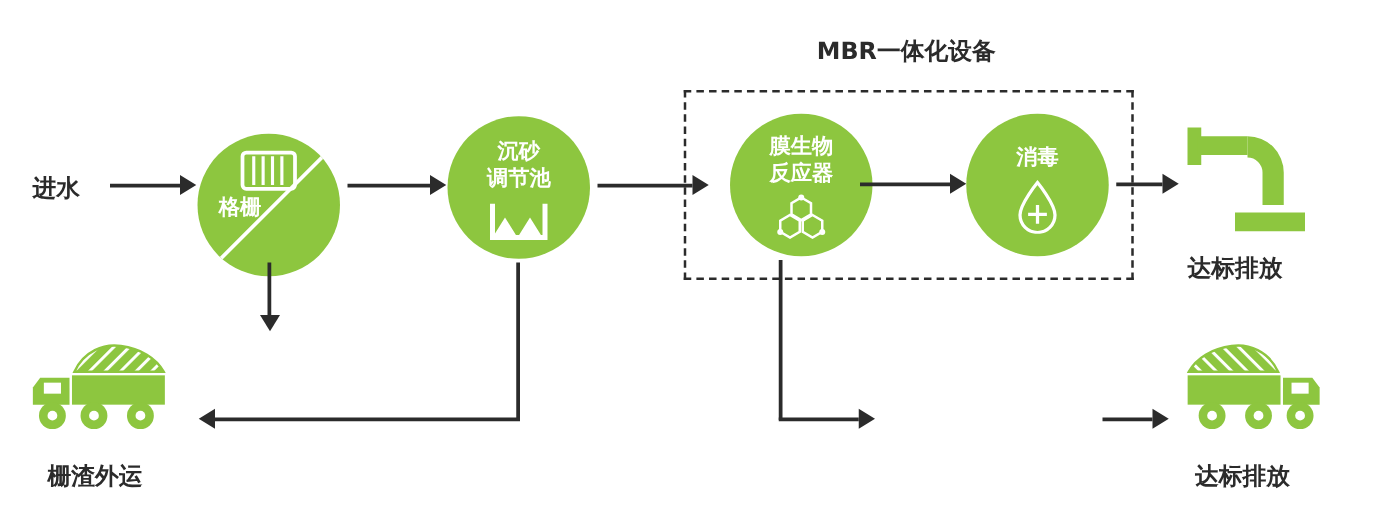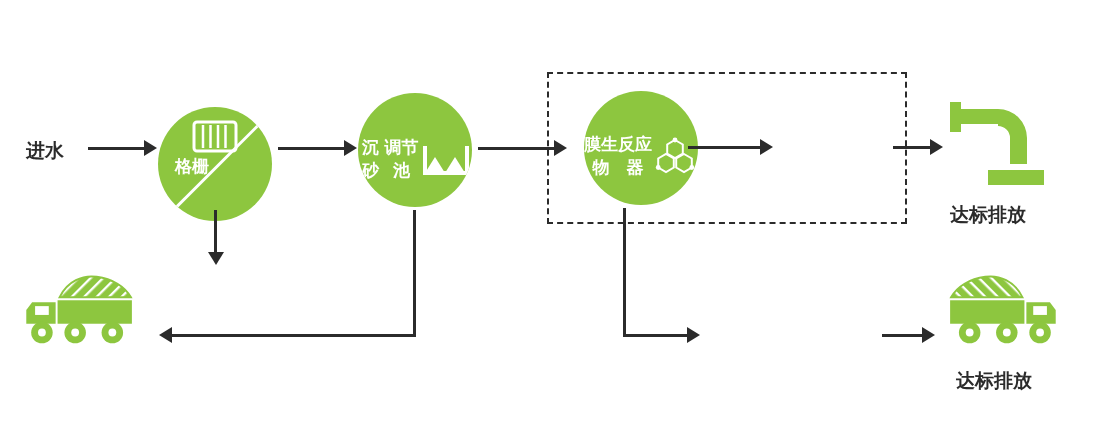--- a/index.html
+++ b/index.html
@@ -11,21 +11,21 @@
   .lbl{position:absolute;font-weight:bold;font-size:19px;color:#2B2B2B;white-space:nowrap;text-align:right;}
   .hline{position:absolute;height:3px;background:#2B2B2B;}
   .vline{position:absolute;width:3px;background:#2B2B2B;}
   .head-r{position:absolute;width:0;height:0;border-top:8px solid transparent;border-bottom:8px solid transparent;border-left:13px solid #2B2B2B;}
   .head-l{position:absolute;width:0;height:0;border-top:8px solid transparent;border-bottom:8px solid transparent;border-right:13px solid #2B2B2B;}
   .head-d{position:absolute;width:0;height:0;border-left:8px solid transparent;border-right:8px solid transparent;border-top:13px solid #2B2B2B;}
   .circle{
     position:absolute;width:114px;height:114px;border-radius:50%;
     background:#8DC63F;color:#fff;overflow:hidden;
   }
-  .flexcol{display:flex;flex-direction:row;align-items:center;box-sizing:border-box;}
+  .flexcol{display:flex;flex-direction:column;align-items:center;box-sizing:border-box;}
   .cl{font-weight:bold;font-size:17px;line-height:1.3;color:#fff;text-align:center;}
   .dashed-box{position:absolute;border:2px dashed #2B2B2B;background:transparent;}
   .slash{position:absolute;width:170px;height:3px;background:#fff;left:-28px;top:60px;transform:rotate(-45deg);}
   .mirror{transform:scaleX(-1);}
   .icon-wrap{position:absolute;}
 </style>
 </head>
 <body>
 
 <div class="stage">
@@ -58,40 +58,51 @@
       <svg width="52" height="33" viewBox="0 0 52 33">
         <path d="M5,3 V30 H47 V3" fill="none" stroke="#fff" stroke-width="4"></path>
         <path d="M5,30 L15,14 L25,30 L35,14 L45,30 Z" fill="#fff"></path>
       </svg>
     </span>
   </div>
 
   <div class="hline" style="left:478px;top:147px;width:76px"></div>
   <div class="head-r" style="left:554px;top:140px"></div>
 
+  <div class="lbl" style="left:547px;top:28px;width:356px;text-align:center">MBR一体化设备</div>
   <div class="dashed-box" style="left:547px;top:72px;width:356px;height:148px"></div>
 
   <div class="circle flexcol" style="left:584px;top:91px;padding-top:15px">
     <div class="cl">膜生物</div>
     <div class="cl">反应器</div>
     <span style="margin-top:4px">
       <svg width="46" height="40" viewBox="0 0 46 40">
         <polygon points="23,4 30.8,8.5 30.8,17.5 23,22 15.2,17.5 15.2,8.5" fill="none" stroke="#fff" stroke-width="2"></polygon>
         <polygon points="14,18 21.8,22.5 21.8,31.5 14,36 6.2,31.5 6.2,22.5" fill="none" stroke="#fff" stroke-width="2"></polygon>
         <polygon points="32,18 39.8,22.5 39.8,31.5 32,36 24.2,31.5 24.2,22.5" fill="none" stroke="#fff" stroke-width="2"></polygon>
         <circle cx="23" cy="4" r="2.4" fill="#fff"></circle>
         <circle cx="6.2" cy="31.5" r="2.4" fill="#fff"></circle>
         <circle cx="39.8" cy="31.5" r="2.4" fill="#fff"></circle>
       </svg>
     </span>
   </div>
 
   <div class="hline" style="left:688px;top:146px;width:72px"></div>
   <div class="head-r" style="left:760px;top:139px"></div>
 
+  <div class="circle flexcol" style="left:773px;top:91px;padding-top:24px">
+    <div class="cl">消毒</div>
+    <span style="margin-top:6px">
+      <svg width="36" height="44" viewBox="0 0 36 44">
+        <path d="M18,3 C18,3 4,20 4,29 a14,14 0 0 0 28,0 C32,20 18,3 18,3 Z" fill="none" stroke="#fff" stroke-width="2.6"></path>
+        <line x1="18" y1="21" x2="18" y2="36" stroke="#fff" stroke-width="2.6"></line>
+        <line x1="10.5" y1="28.5" x2="25.5" y2="28.5" stroke="#fff" stroke-width="2.6"></line>
+      </svg>
+    </span>
+  </div>
 
   <div class="hline" style="left:893px;top:146px;width:37px"></div>
   <div class="head-r" style="left:930px;top:139px"></div>
 
   <span class="icon-wrap" style="left:948px;top:98px">
     <svg width="100" height="95" viewBox="0 0 100 95">
       <rect x="2" y="4" width="11" height="30" fill="#8DC63F"></rect>
       <rect x="10" y="11" width="40" height="15" fill="#8DC63F"></rect>
       <path d="M50,11 a29,29 0 0 1 29,29 v26 h-17 v-26 a12,12 0 0 0 -12,-12 z" fill="#8DC63F"></path>
       <rect x="40" y="72" width="56" height="15" fill="#8DC63F"></rect>
@@ -115,20 +126,21 @@
       <path d="M8,35 h24 v22 H2 v-14 z" fill="#8DC63F"></path>
       <rect x="11" y="39" width="14" height="9" fill="#fff"></rect>
       <circle cx="18" cy="66" r="11" fill="#8DC63F"></circle>
         <circle cx="18" cy="66" r="4" fill="#fff"></circle>
       <circle cx="52" cy="66" r="11" fill="#8DC63F"></circle>
         <circle cx="52" cy="66" r="4" fill="#fff"></circle>
       <circle cx="90" cy="66" r="11" fill="#8DC63F"></circle>
         <circle cx="90" cy="66" r="4" fill="#fff"></circle>
     </svg>
   </span>
+  <div class="lbl" style="left:38px;top:368px">栅渣外运</div>
 
   <div class="vline" style="left:413px;top:210px;height:126px"></div>
   <div class="hline" style="left:172px;top:334px;width:244px"></div>
   <div class="head-l" style="left:159px;top:327px"></div>
 
   <div class="vline" style="left:623px;top:208px;height:128px"></div>
   <div class="hline" style="left:623px;top:334px;width:64px"></div>
   <div class="head-r" style="left:687px;top:327px"></div>
   <div class="hline" style="left:882px;top:334px;width:40px"></div>
   <div class="head-r" style="left:922px;top:327px"></div>

